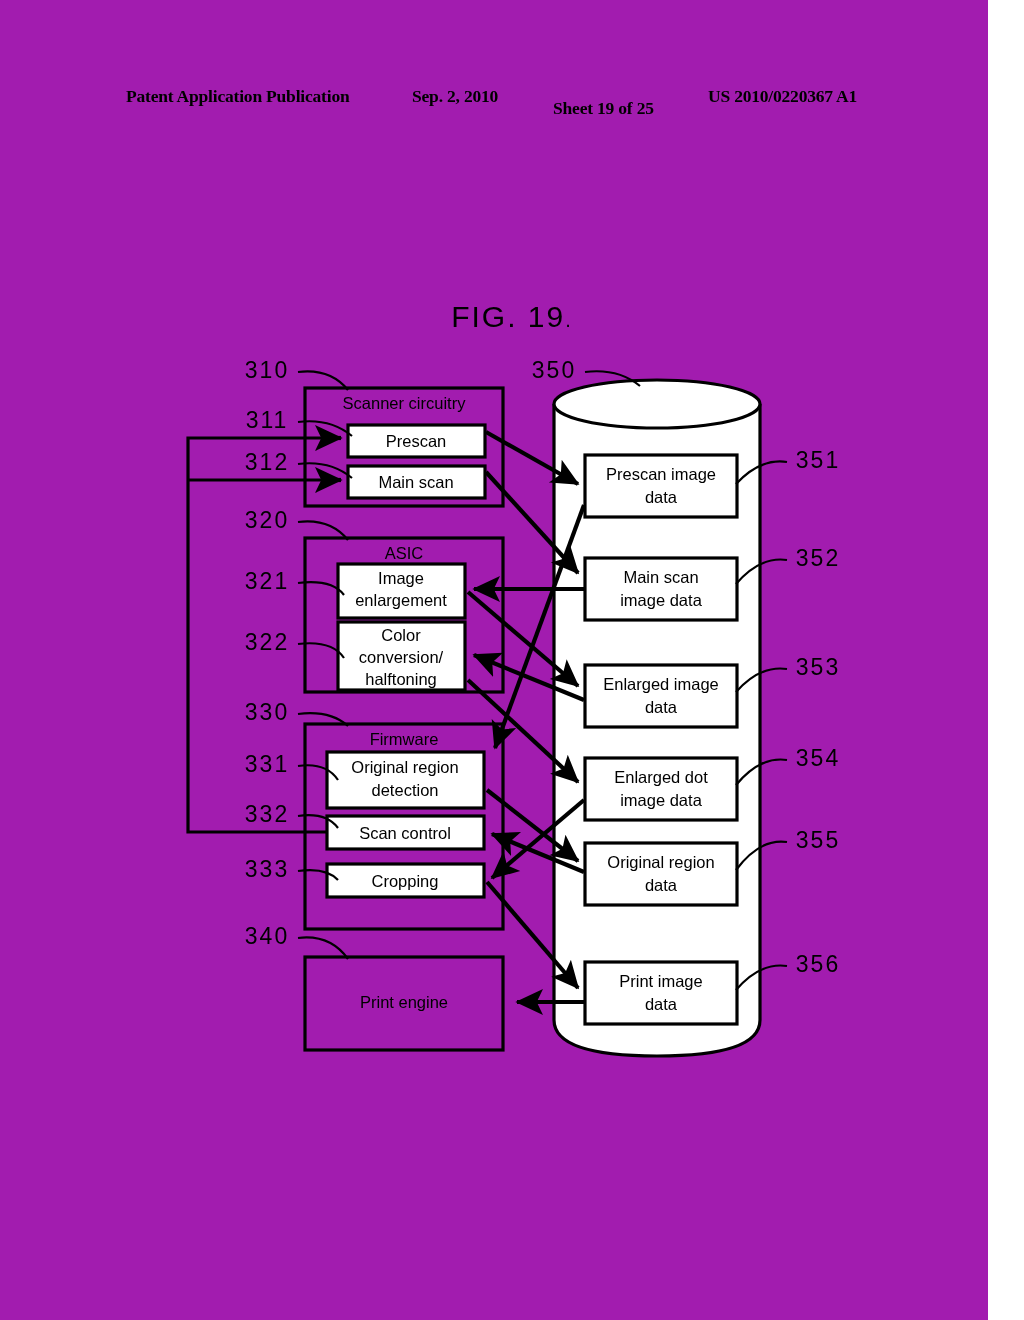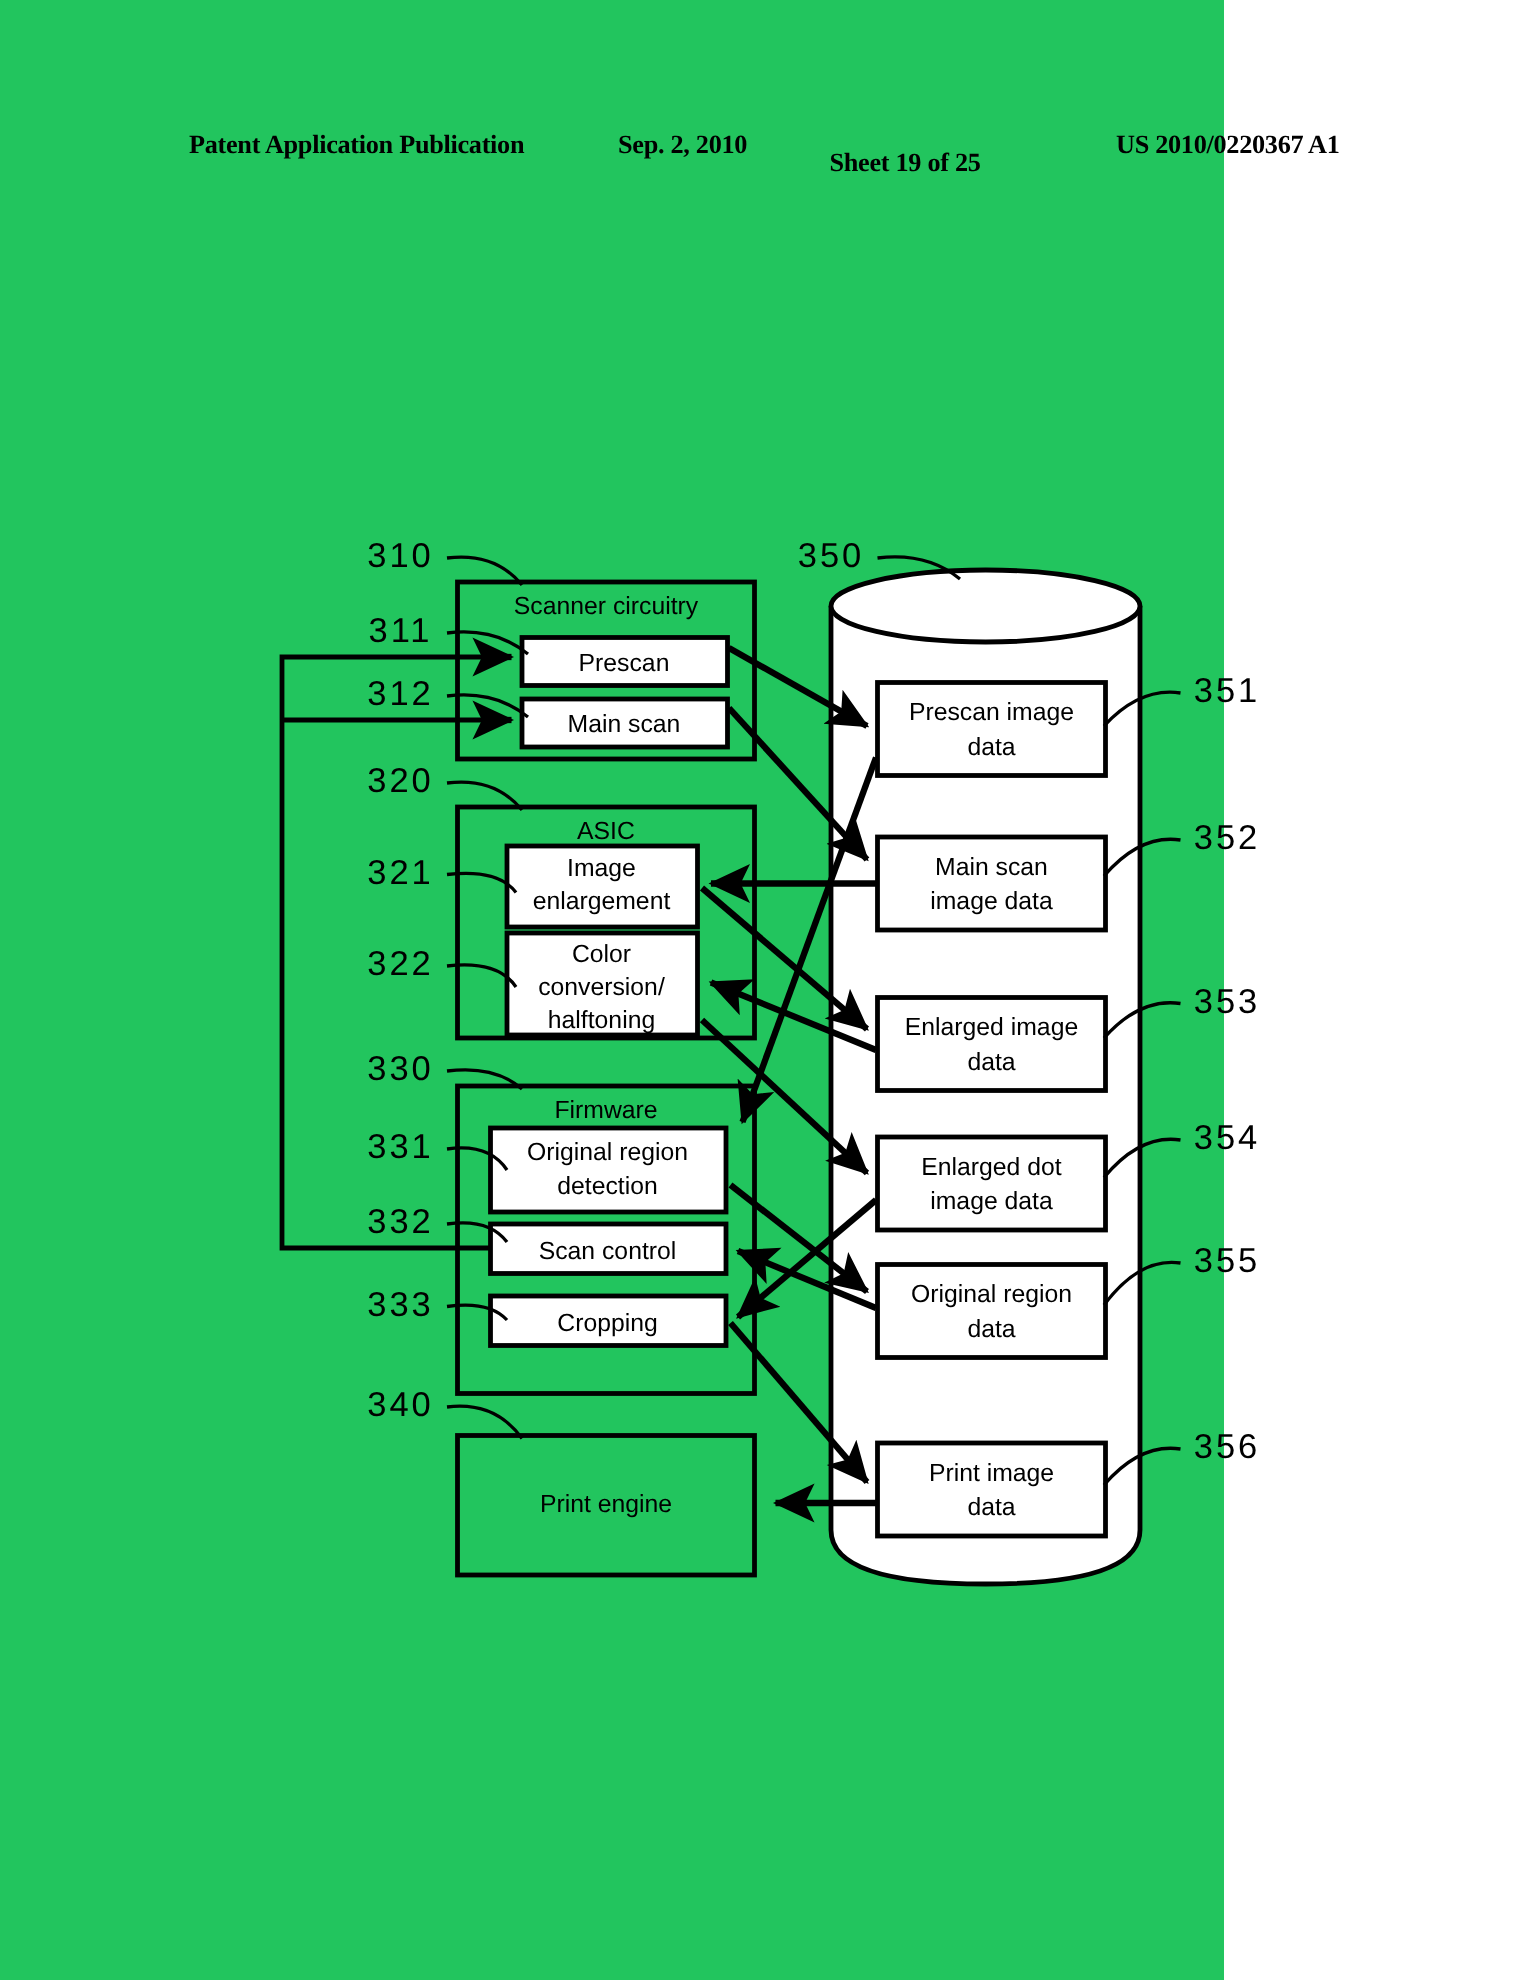--- a/index.html
+++ b/index.html
@@ -11,42 +11,42 @@
   body {
     width: 1024px;
     height: 1320px;
     font-family: "Liberation Sans", sans-serif;
     color: #000000;
     position: relative;
     overflow: hidden;
   }
   #page {
     position: relative;
-    width: 816px;
+    width: 988px;
     height: 1320px;
-    background: #22c55e;
+    background: #a21caf;
   }
   
   .pub-header {
     position: absolute;
     top: 86px;
     left: 0;
     width: 1024px;
     height: 26px;
     font-family: "Liberation Serif", serif;
     font-weight: bold;
     font-size: 17.5px;
     letter-spacing: -0.2px;
     white-space: nowrap;
   }
   .pub-header span { position: absolute; top: 0; }
   .hdr-pub   { left: 126px; }
   .hdr-date  { left: 412px; }
   .hdr-sheet { left: 553px; margin-top: 12px; }
-  .hdr-num   { left: 744px; }
+  .hdr-num   { left: 708px; }
 
   
   .fig-title {
     position: absolute;
     top: 300px;
     left: 0;
     width: 1024px;
     text-align: center;
     font-size: 30px;
     letter-spacing: 2px;
@@ -81,20 +81,23 @@
 
 <div id="page">
 
   <div class="pub-header">
     <span class="hdr-pub">Patent Application Publication</span>
     <span class="hdr-date">Sep. 2, 2010</span>
     <span class="hdr-sheet">Sheet 19 of 25</span>
     <span class="hdr-num">US 2010/0220367 A1</span>
   </div>
 
+  <div class="fig-title">
+    <span>FIG. 19</span><span class="dot">.</span>
+  </div>
 
   <svg class="figure" viewBox="0 0 1024 1320">
     <defs>
       <marker id="ah" markerWidth="7" markerHeight="7" refX="6.2" refY="3.5" orient="auto" markerUnits="strokeWidth">
         <path d="M0,0.4 L6.6,3.5 L0,6.6 L1.5,3.5 Z" fill="#000"></path>
       </marker>
     </defs>
 
     <g>
       <path class="cyl" d="M554,404 L554,1020 Q554,1056 657,1056 Q760,1056 760,1020 L760,404"></path>

